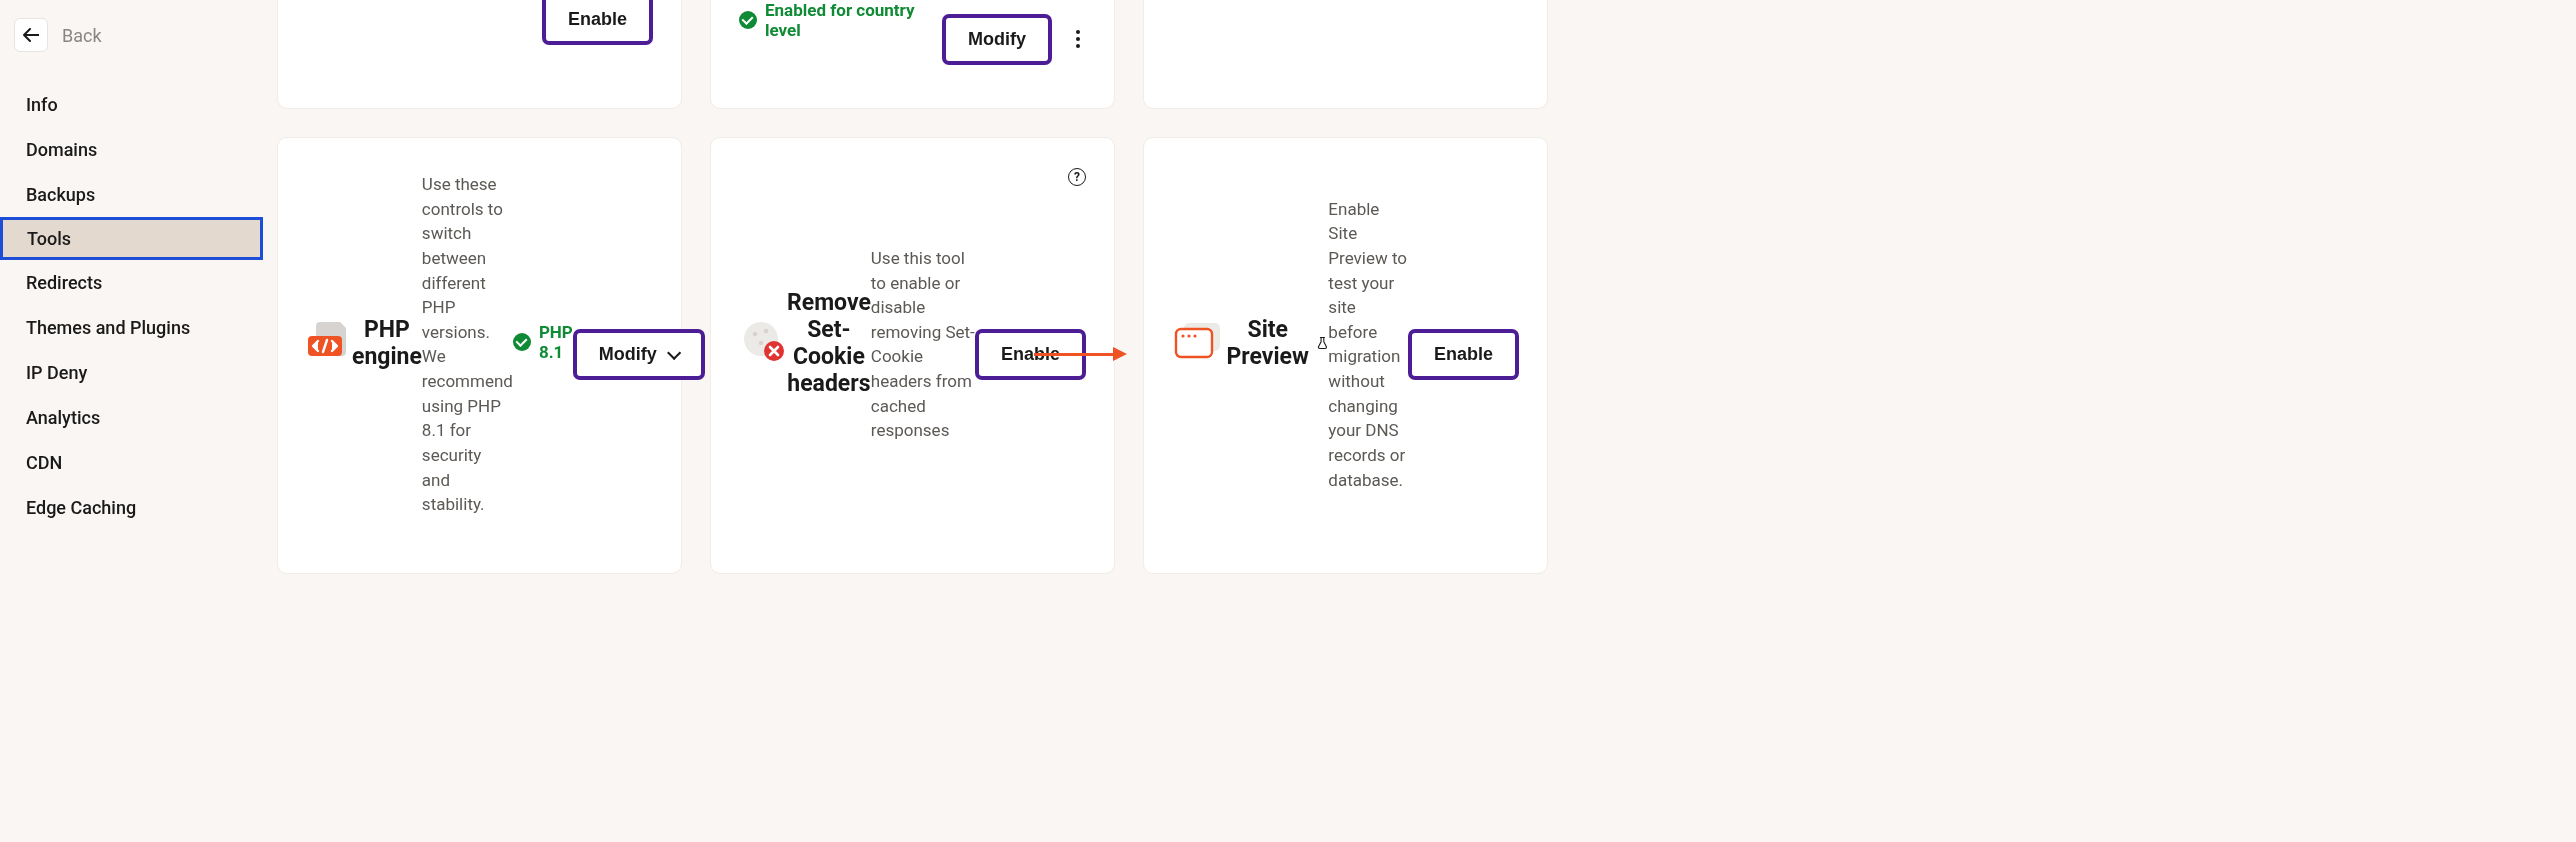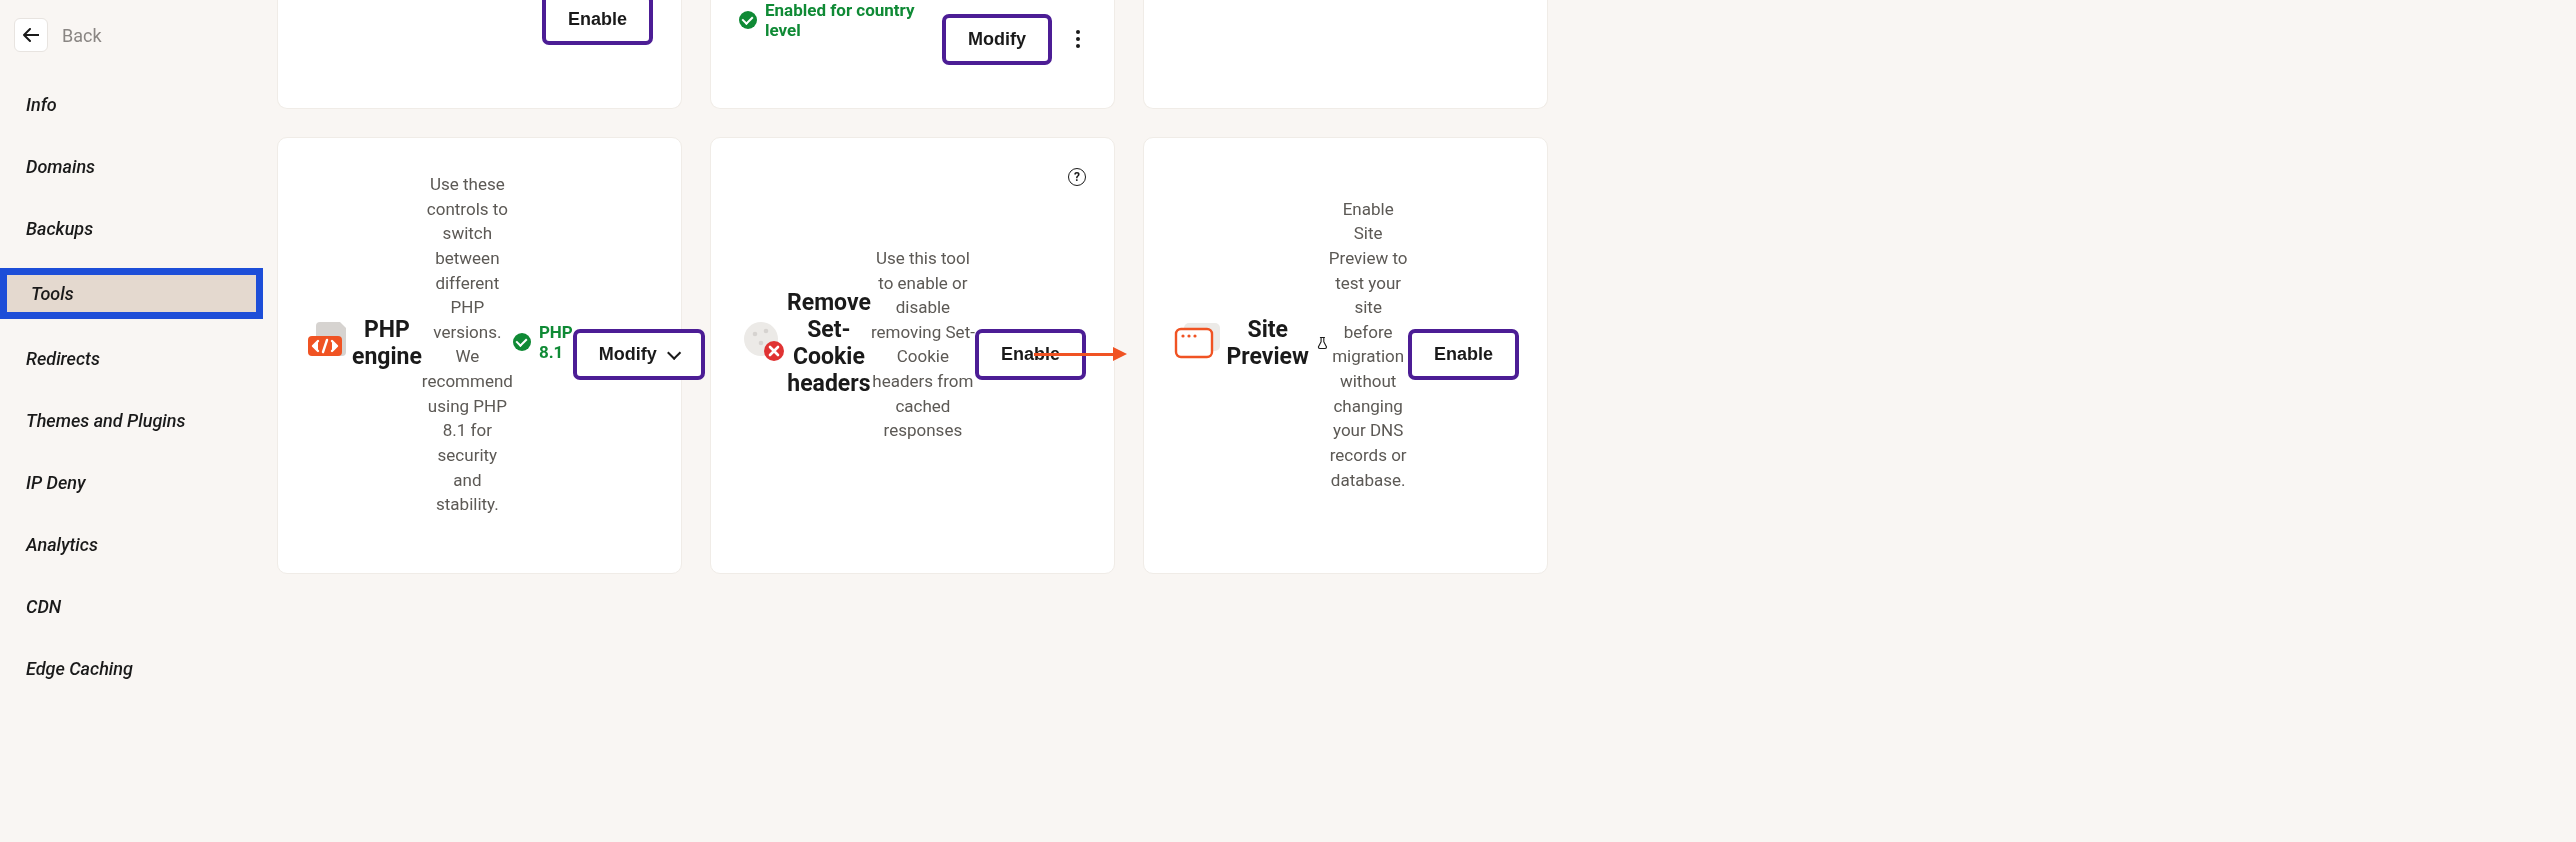--- a/index.html
+++ b/index.html
@@ -41,35 +41,34 @@
     justify-content: center;
     cursor: pointer;
   }
   .back-label {
     color: #8a8683;
     font-size: 18px;
   }
   .nav {
     display: flex;
     flex-direction: column;
-    gap: 17px;
+    gap: 0;
     padding-left: 8px;
-    font-style: italic;
   }
   .nav-item {
     padding: 12px 18px;
     font-size: 18px;
     color: #1a1a1a;
     font-weight: 500;
     cursor: pointer;
     position: relative;
   }
   .nav-item.active {
     background: #e4d9cf;
-    border: 7px solid #1d4ed8;
+    border: 3px solid #1d4ed8;
     margin-left: -8px;
     margin-right: -2px;
     z-index: 2;
     padding: 8px 18px 8px 24px;
   }
   
   .main {
     flex: 1;
     padding: 0 16px;
     display: flex;
@@ -106,21 +105,20 @@
     text-align: center;
     margin-bottom: 22px;
     display: flex;
     align-items: center;
     gap: 4px;
     justify-content: center;
   }
   .card-desc {
     font-size: 17px;
     color: #5c5955;
-    text-align: center;
     line-height: 1.45;
     margin-bottom: 20px;
   }
   .status-line {
     display: flex;
     align-items: center;
     gap: 8px;
     color: #0f8a35;
     font-weight: 700;
     font-size: 17px;

